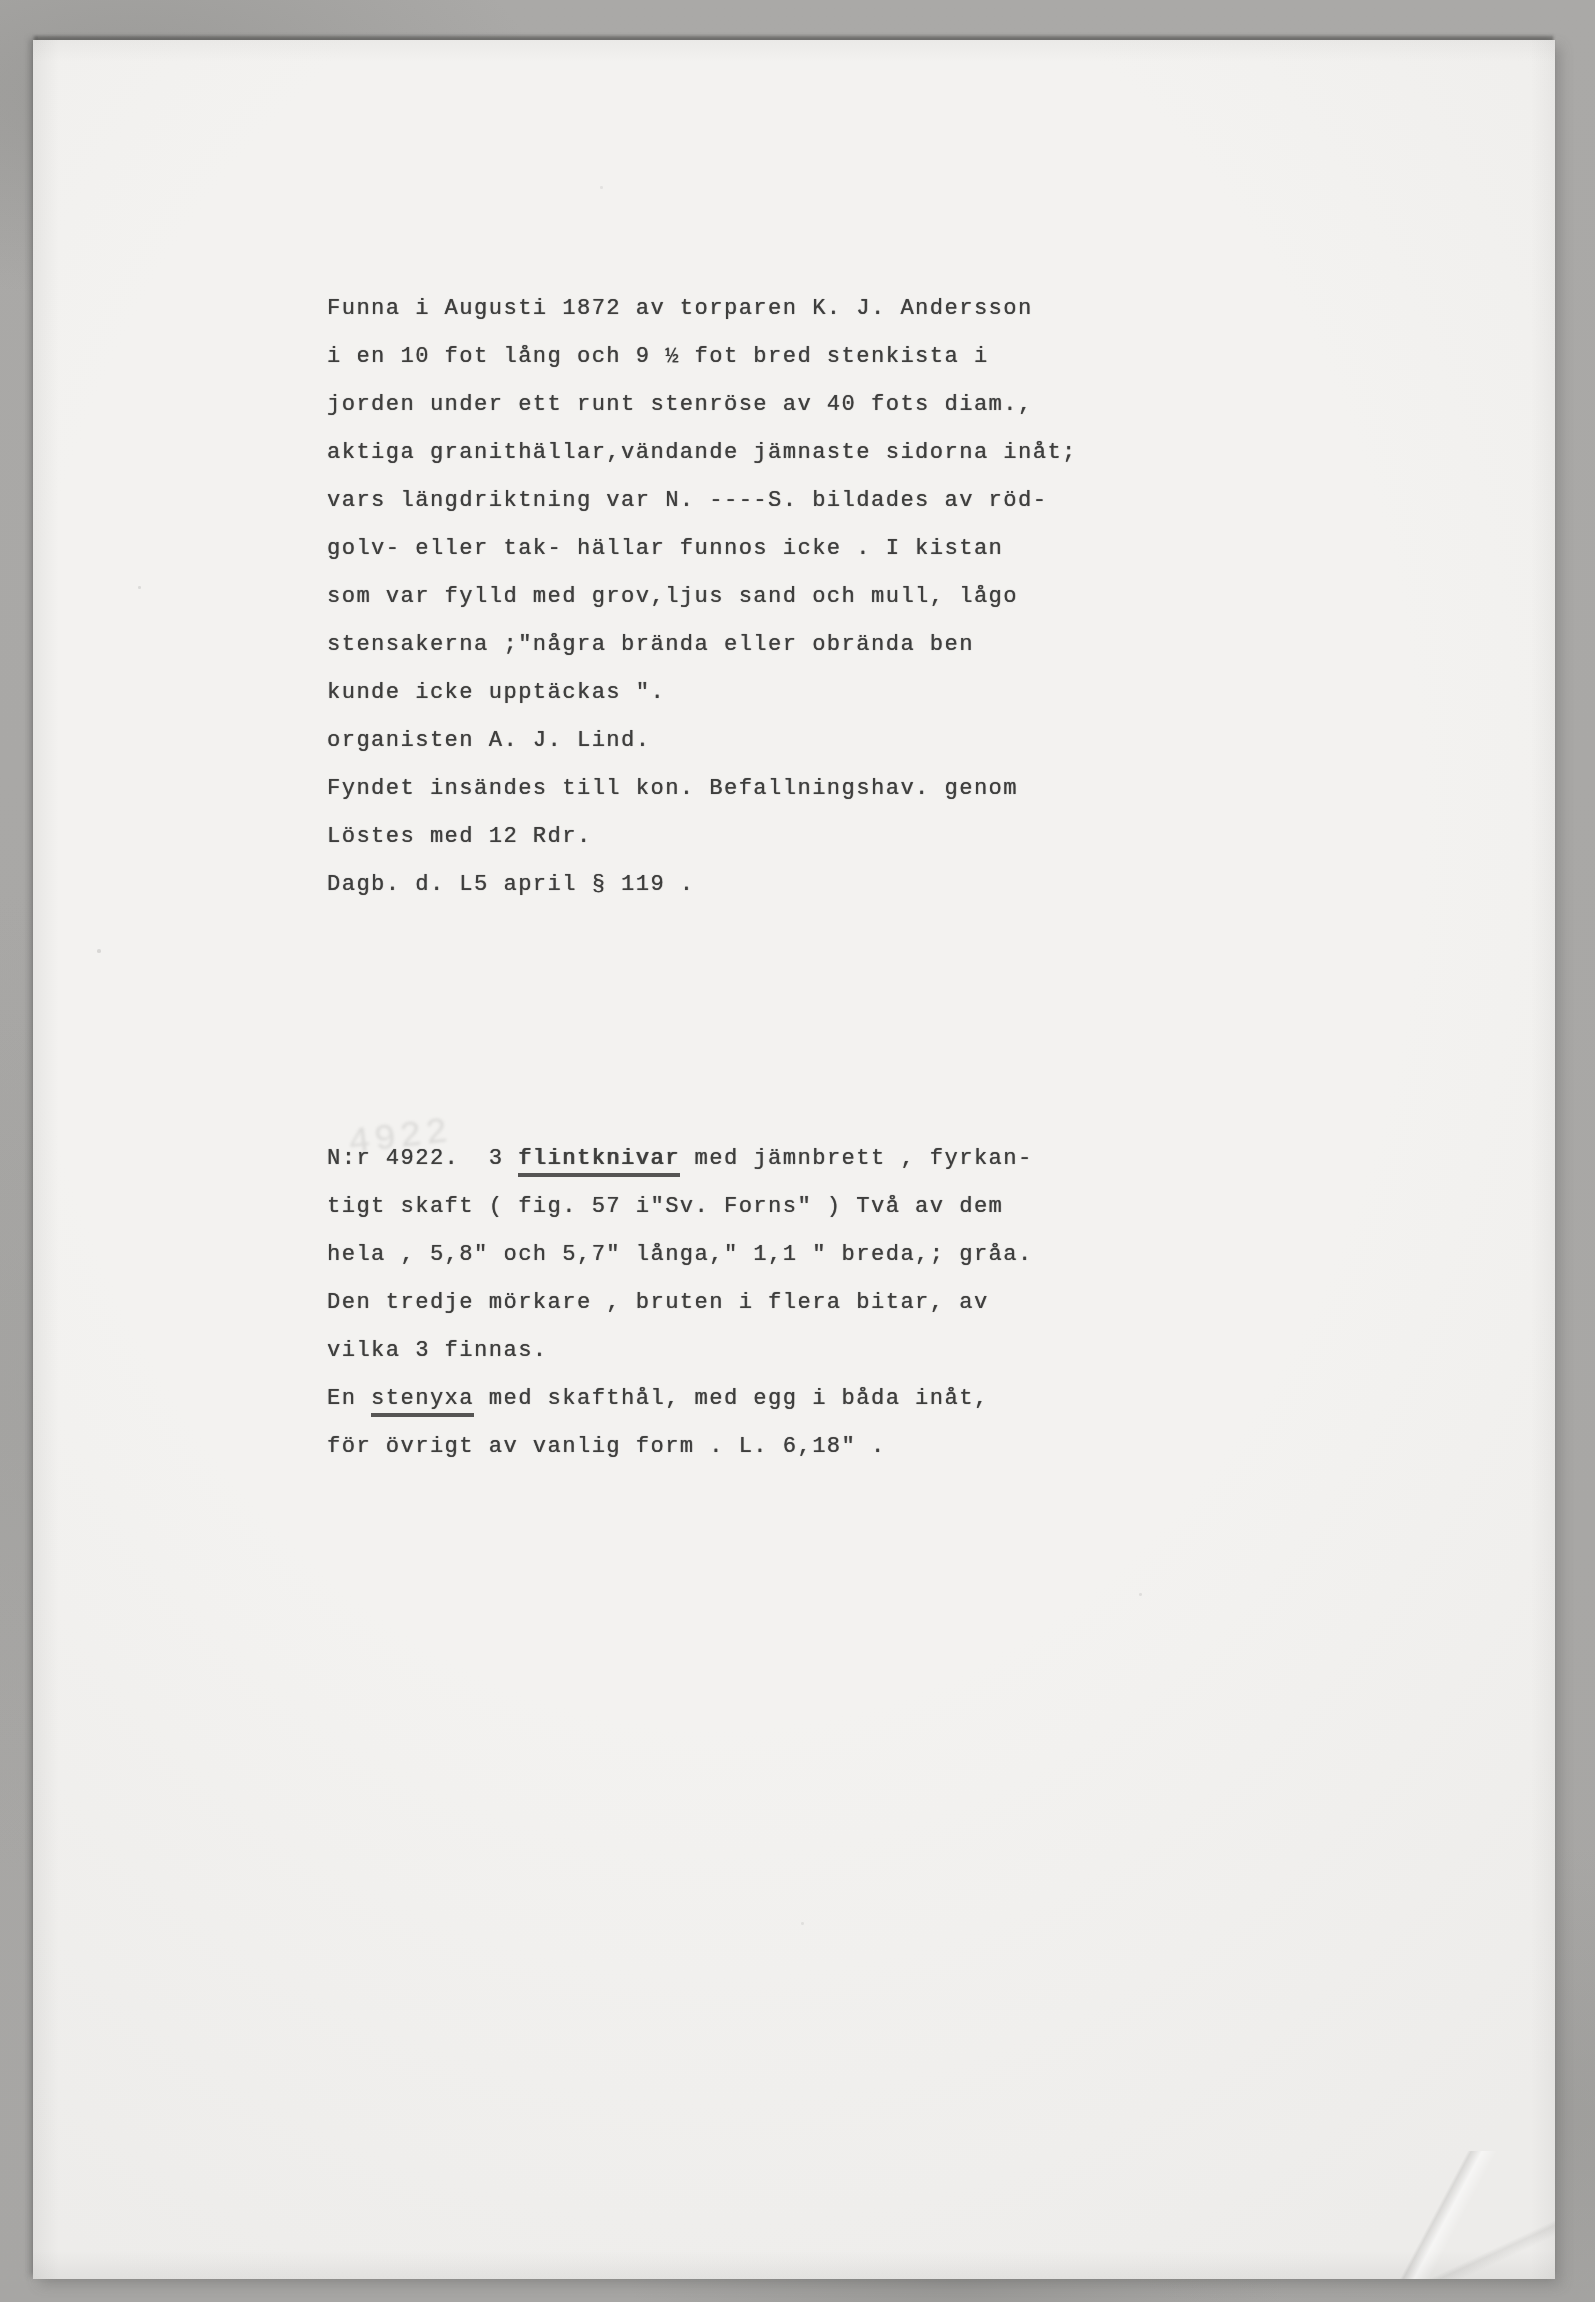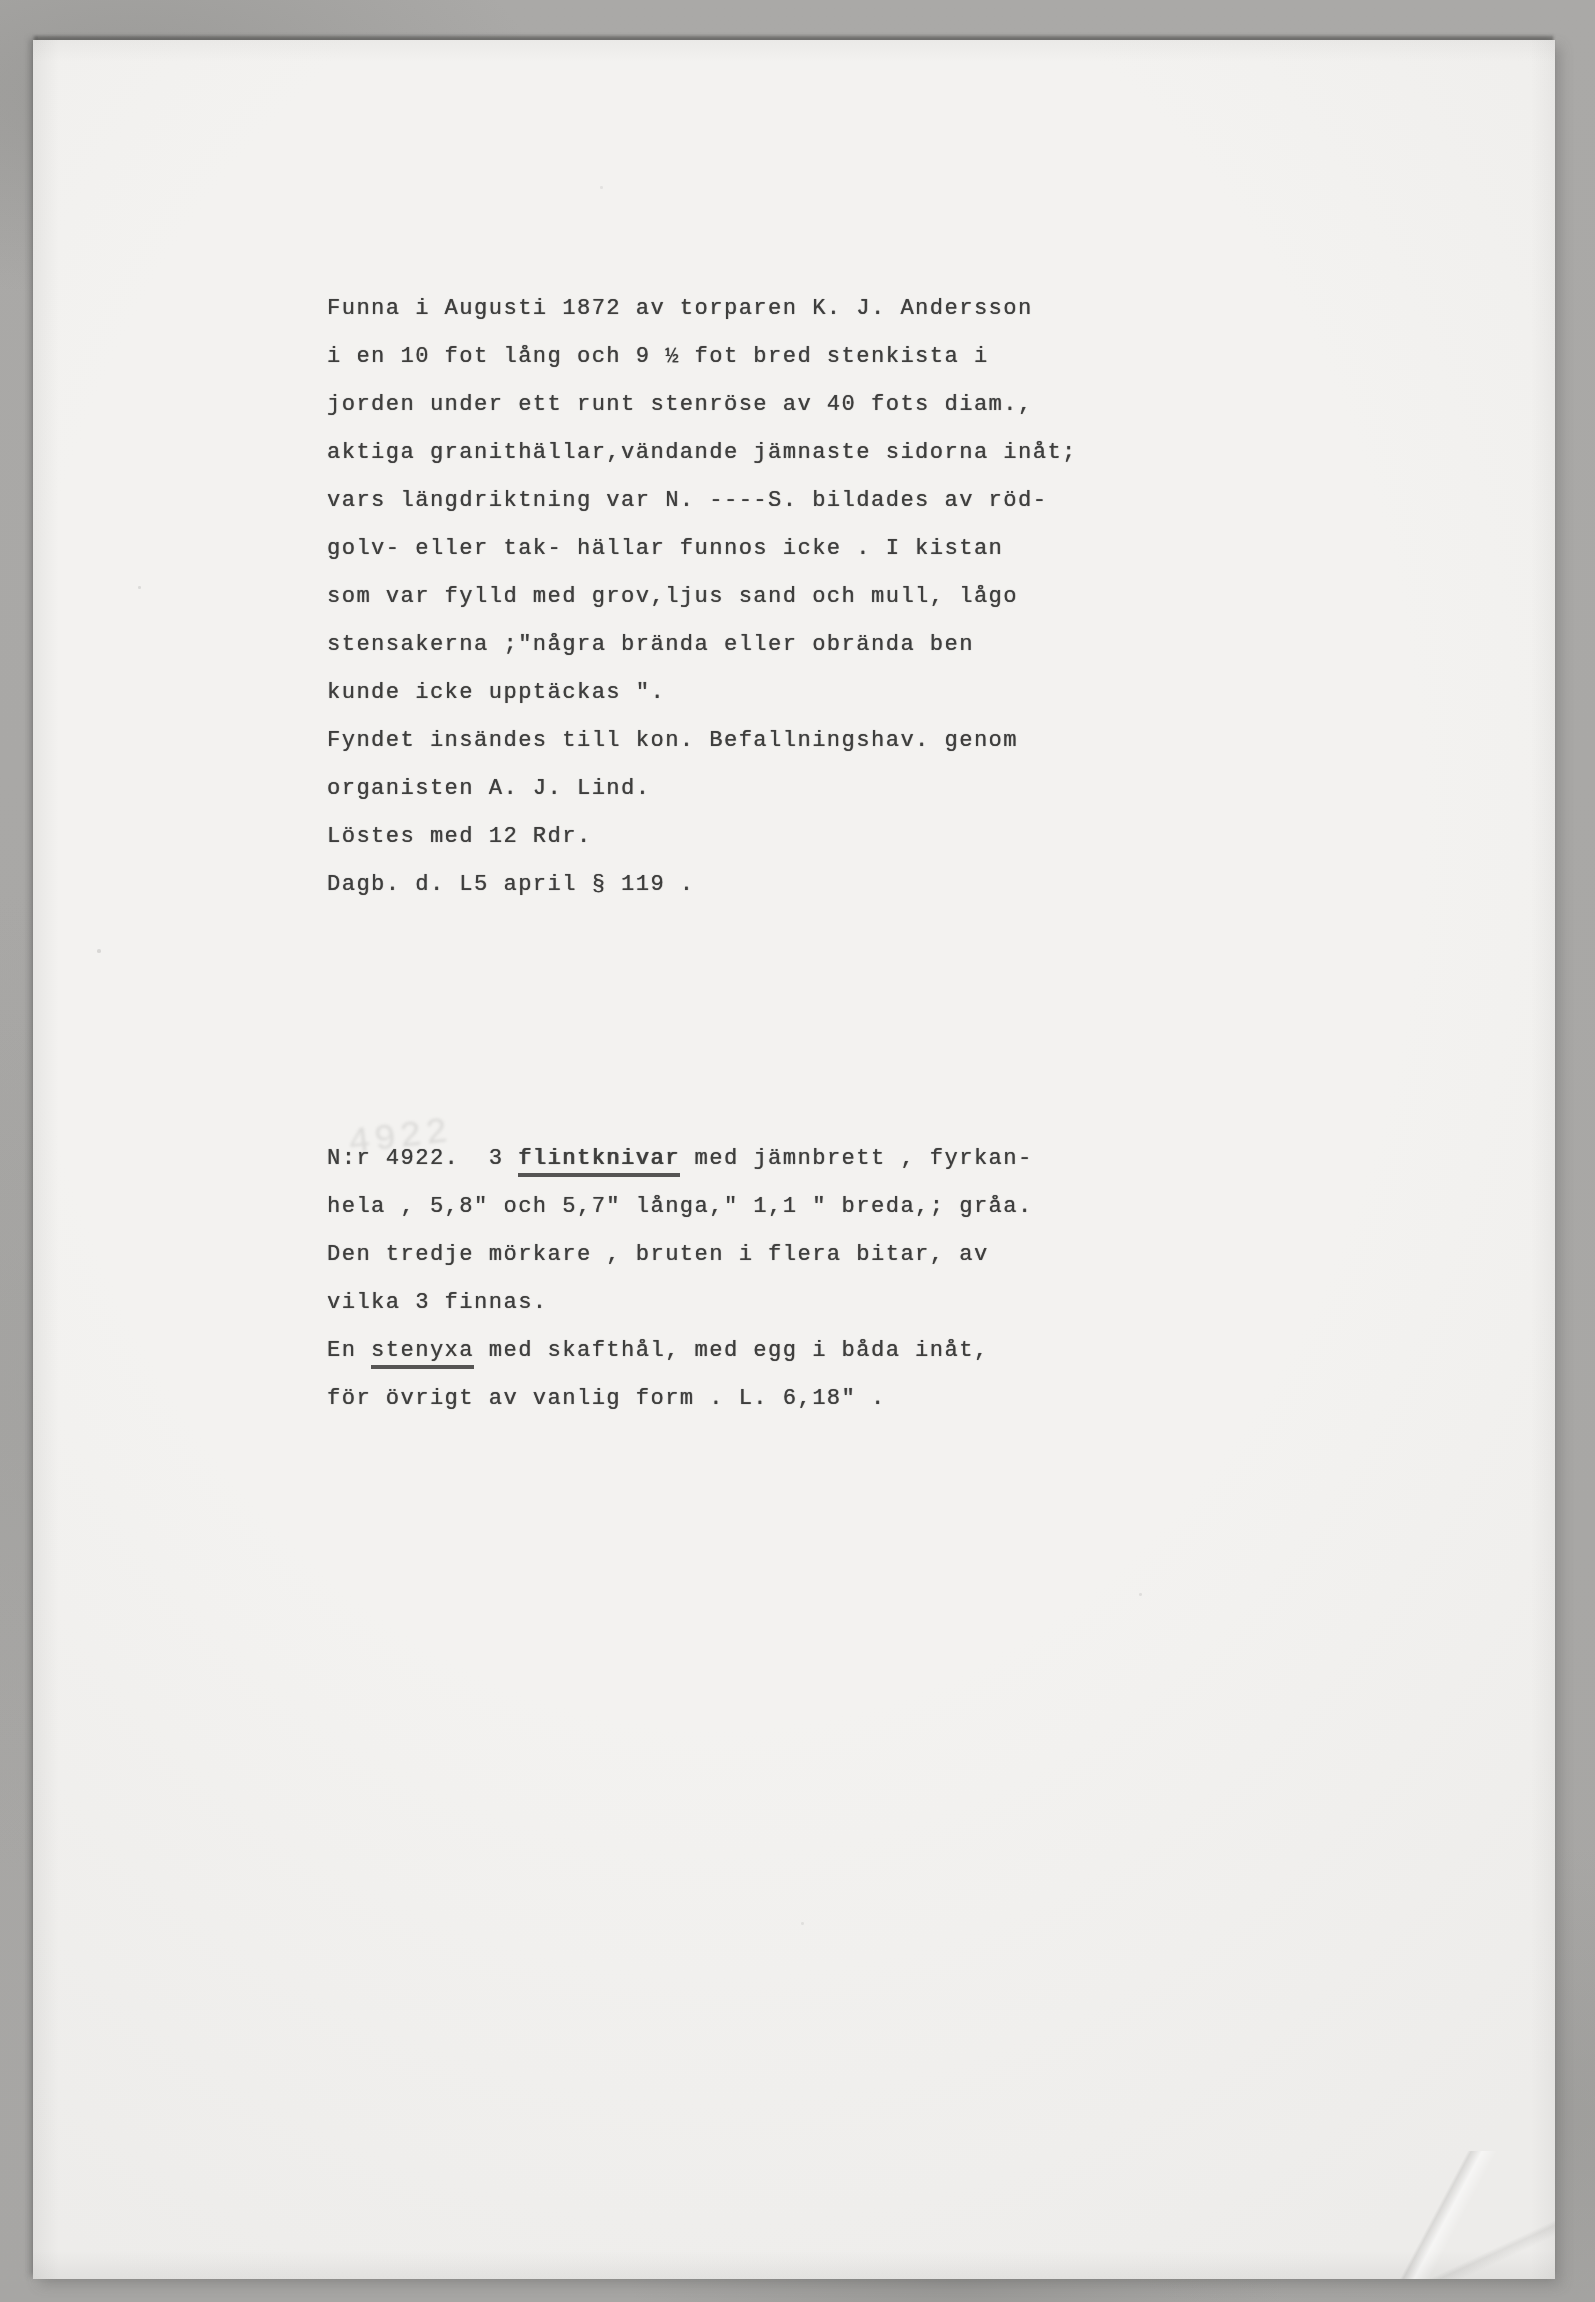--- a/index.html
+++ b/index.html
@@ -115,28 +115,29 @@
   <div class="typed" style="left:294px; top:245px;">
     <div class="line">Funna i Augusti 1872 av torparen K. J. Andersson</div>
     <div class="line">i en 10 fot lång och 9 ½ fot bred stenkista i</div>
     <div class="line">jorden under ett runt stenröse av 40 fots diam.,</div>
     <div class="line">aktiga granithällar,vändande jämnaste sidorna inåt;</div>
     <div class="line">vars längdriktning var N. ----S. bildades av röd-</div>
     <div class="line">golv- eller tak- hällar funnos icke . I kistan</div>
     <div class="line">som var fylld med grov,ljus sand och mull, lågo</div>
     <div class="line">stensakerna ;"några brända eller obrända ben</div>
     <div class="line">kunde icke upptäckas ".</div>
+    <div class="line">organisten A. J. Lind.</div>
     <div class="line">Fyndet insändes till kon. Befallningshav. genom</div>
-    <div class="line">organisten A. J. Lind.</div>
     <div class="line">Löstes med 12 Rdr.</div>
     <div class="line">Dagb. d. L5 april § 119 .</div>
   </div>
 
   <div class="typed" style="left:294px; top:1095px;">
     <div class="line"><span>N:r 4922.  3 </span><span class="uline overstrike">flintknivar</span><span> med jämnbrett , fyrkan-</span></div>
+    <div class="line">tigt skaft ( fig. 57 i"Sv. Forns" ) Två av dem</div>
     <div class="line">hela , 5,8" och 5,7" långa," 1,1 " breda,; gråa.</div>
     <div class="line">Den tredje mörkare , bruten i flera bitar, av</div>
     <div class="line">vilka 3 finnas.</div>
     <div class="line"><span>En </span><span class="uline">stenyxa</span><span> med skafthål, med egg i båda inåt,</span></div>
     <div class="line">för övrigt av vanlig form . L. 6,18" .</div>
   </div>
 
   <div class="crease"></div>
 
   <div class="speck" style="left:64px;  top:909px;  width:3.7px; height:3.7px; opacity:.35;"></div>

